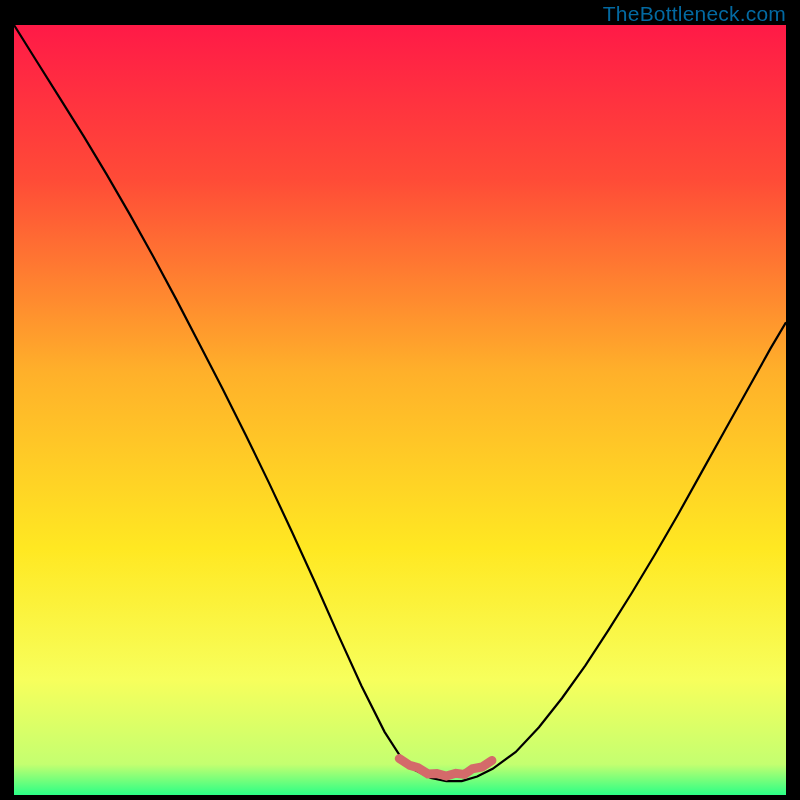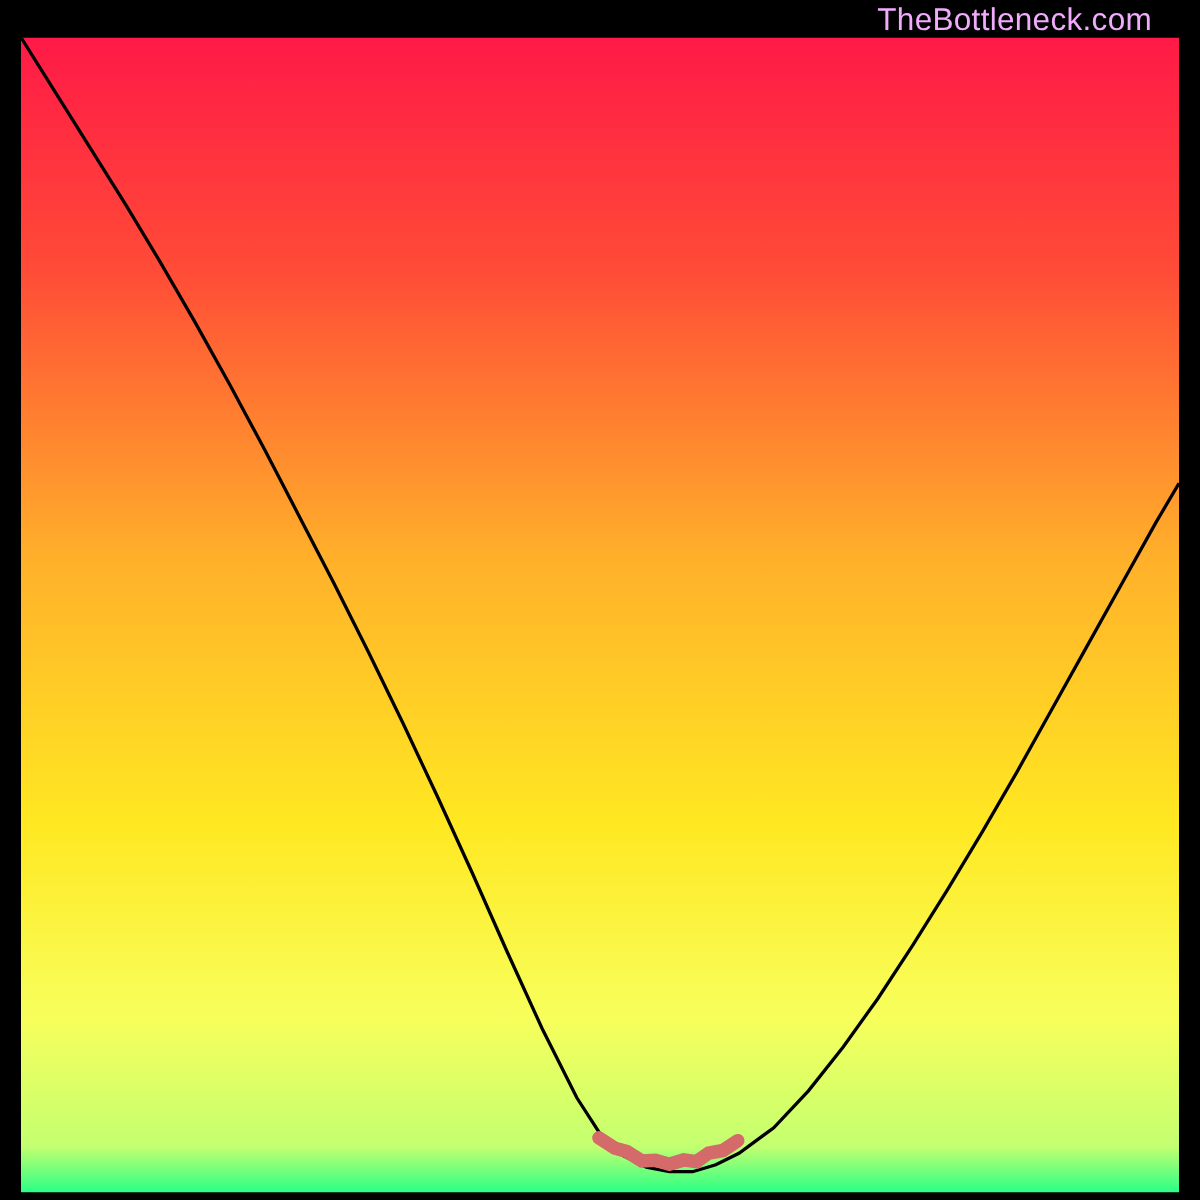--- a/index.html
+++ b/index.html
@@ -22,22 +22,22 @@
   .plot {
     position: absolute;
     left: 0;
     top: 0;
     width: 772px;
     height: 770px;
   }
   .watermark {
     position: absolute;
     top: 2px;
-    right: 32px;
-    color: #f0abfc;
+    right: 14px;
+    color: #0369a1;
     font-size: 21px;
     font-weight: 500;
     letter-spacing: 0.2px;
   }
 </style>
 </head>
 <body>
 
 <div class="watermark">TheBottleneck.com</div>
 

